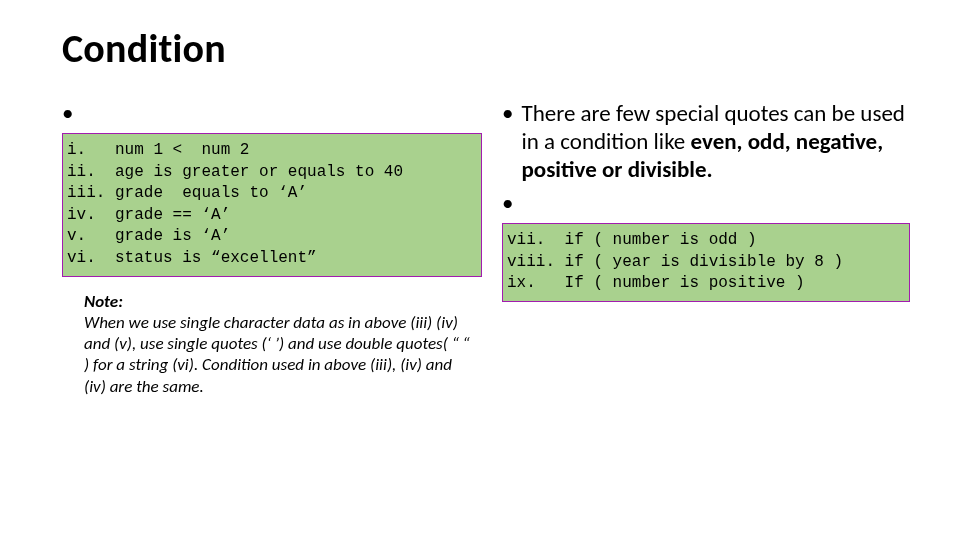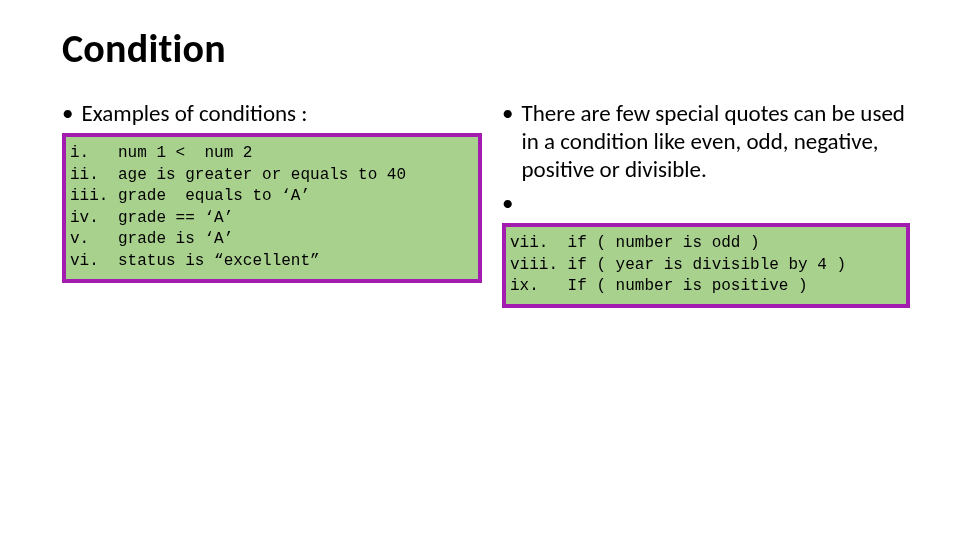--- a/index.html
+++ b/index.html
@@ -37,24 +37,24 @@
   .bullet {
     font-size: 23px;
     line-height: 1.22;
     margin-bottom: 6px;
     display: flex;
   }
   .bullet .dot {
     flex: 0 0 auto;
     padding-right: 8px;
   }
-  .bullet .text b { font-weight: 400; }
+  .bullet .text b { font-weight: 700; }
   .codebox {
     background: #a9d18e;
-    border: 4px solid #a21caf;
+    border: 1px solid #a21caf;
     font-family: "Courier New", Courier, monospace;
     font-size: 16px;
     line-height: 1.35;
     padding: 6px 8px 6px 4px;
     white-space: pre;
     margin: 2px 0 14px 0;
   }
   .note {
     font-size: 17px;
     font-style: italic;
@@ -68,39 +68,42 @@
 <body>
 
 <div class="slide">
   <h1 class="title">Condition</h1>
 
   <div class="cols">
 
     <div class="col-left">
       <div class="bullet">
         <span class="dot">•</span>
-        <span class="text">Examples of conditions :</span>
       </div>
       <div class="codebox">i.   num 1 &lt;  num 2
 ii.  age is greater or equals to 40
 iii. grade  equals to ‘A’
 iv.  grade == ‘A’
 v.   grade is ‘A’
 vi.  status is “excellent”</div>
+      <div class="note">
+        <span class="label">Note:</span><br>
+        <span>When we use single character data as in above (iii) (iv) and (v), use single quotes (‘ ’) and use double quotes( “  “ ) for a string (vi). Condition used in  above (iii), (iv) and (iv) are the same.</span>
+      </div>
     </div>
 
     <div class="col-right">
       <div class="bullet">
         <span class="dot">•</span>
         <span class="text">
           <span>There are  few special quotes can be used  in a condition like </span><b>even, odd, negative, positive or divisible.</b>
         </span>
       </div>
       <div class="bullet">
         <span class="dot">•</span>
       </div>
       <div class="codebox">vii.  if ( number is odd )
-viii. if ( year is divisible by 4 )
+viii. if ( year is divisible by 8 )
 ix.   If ( number is positive )</div>
     </div>
 
   </div>
 </div>
 
 </body></html>

